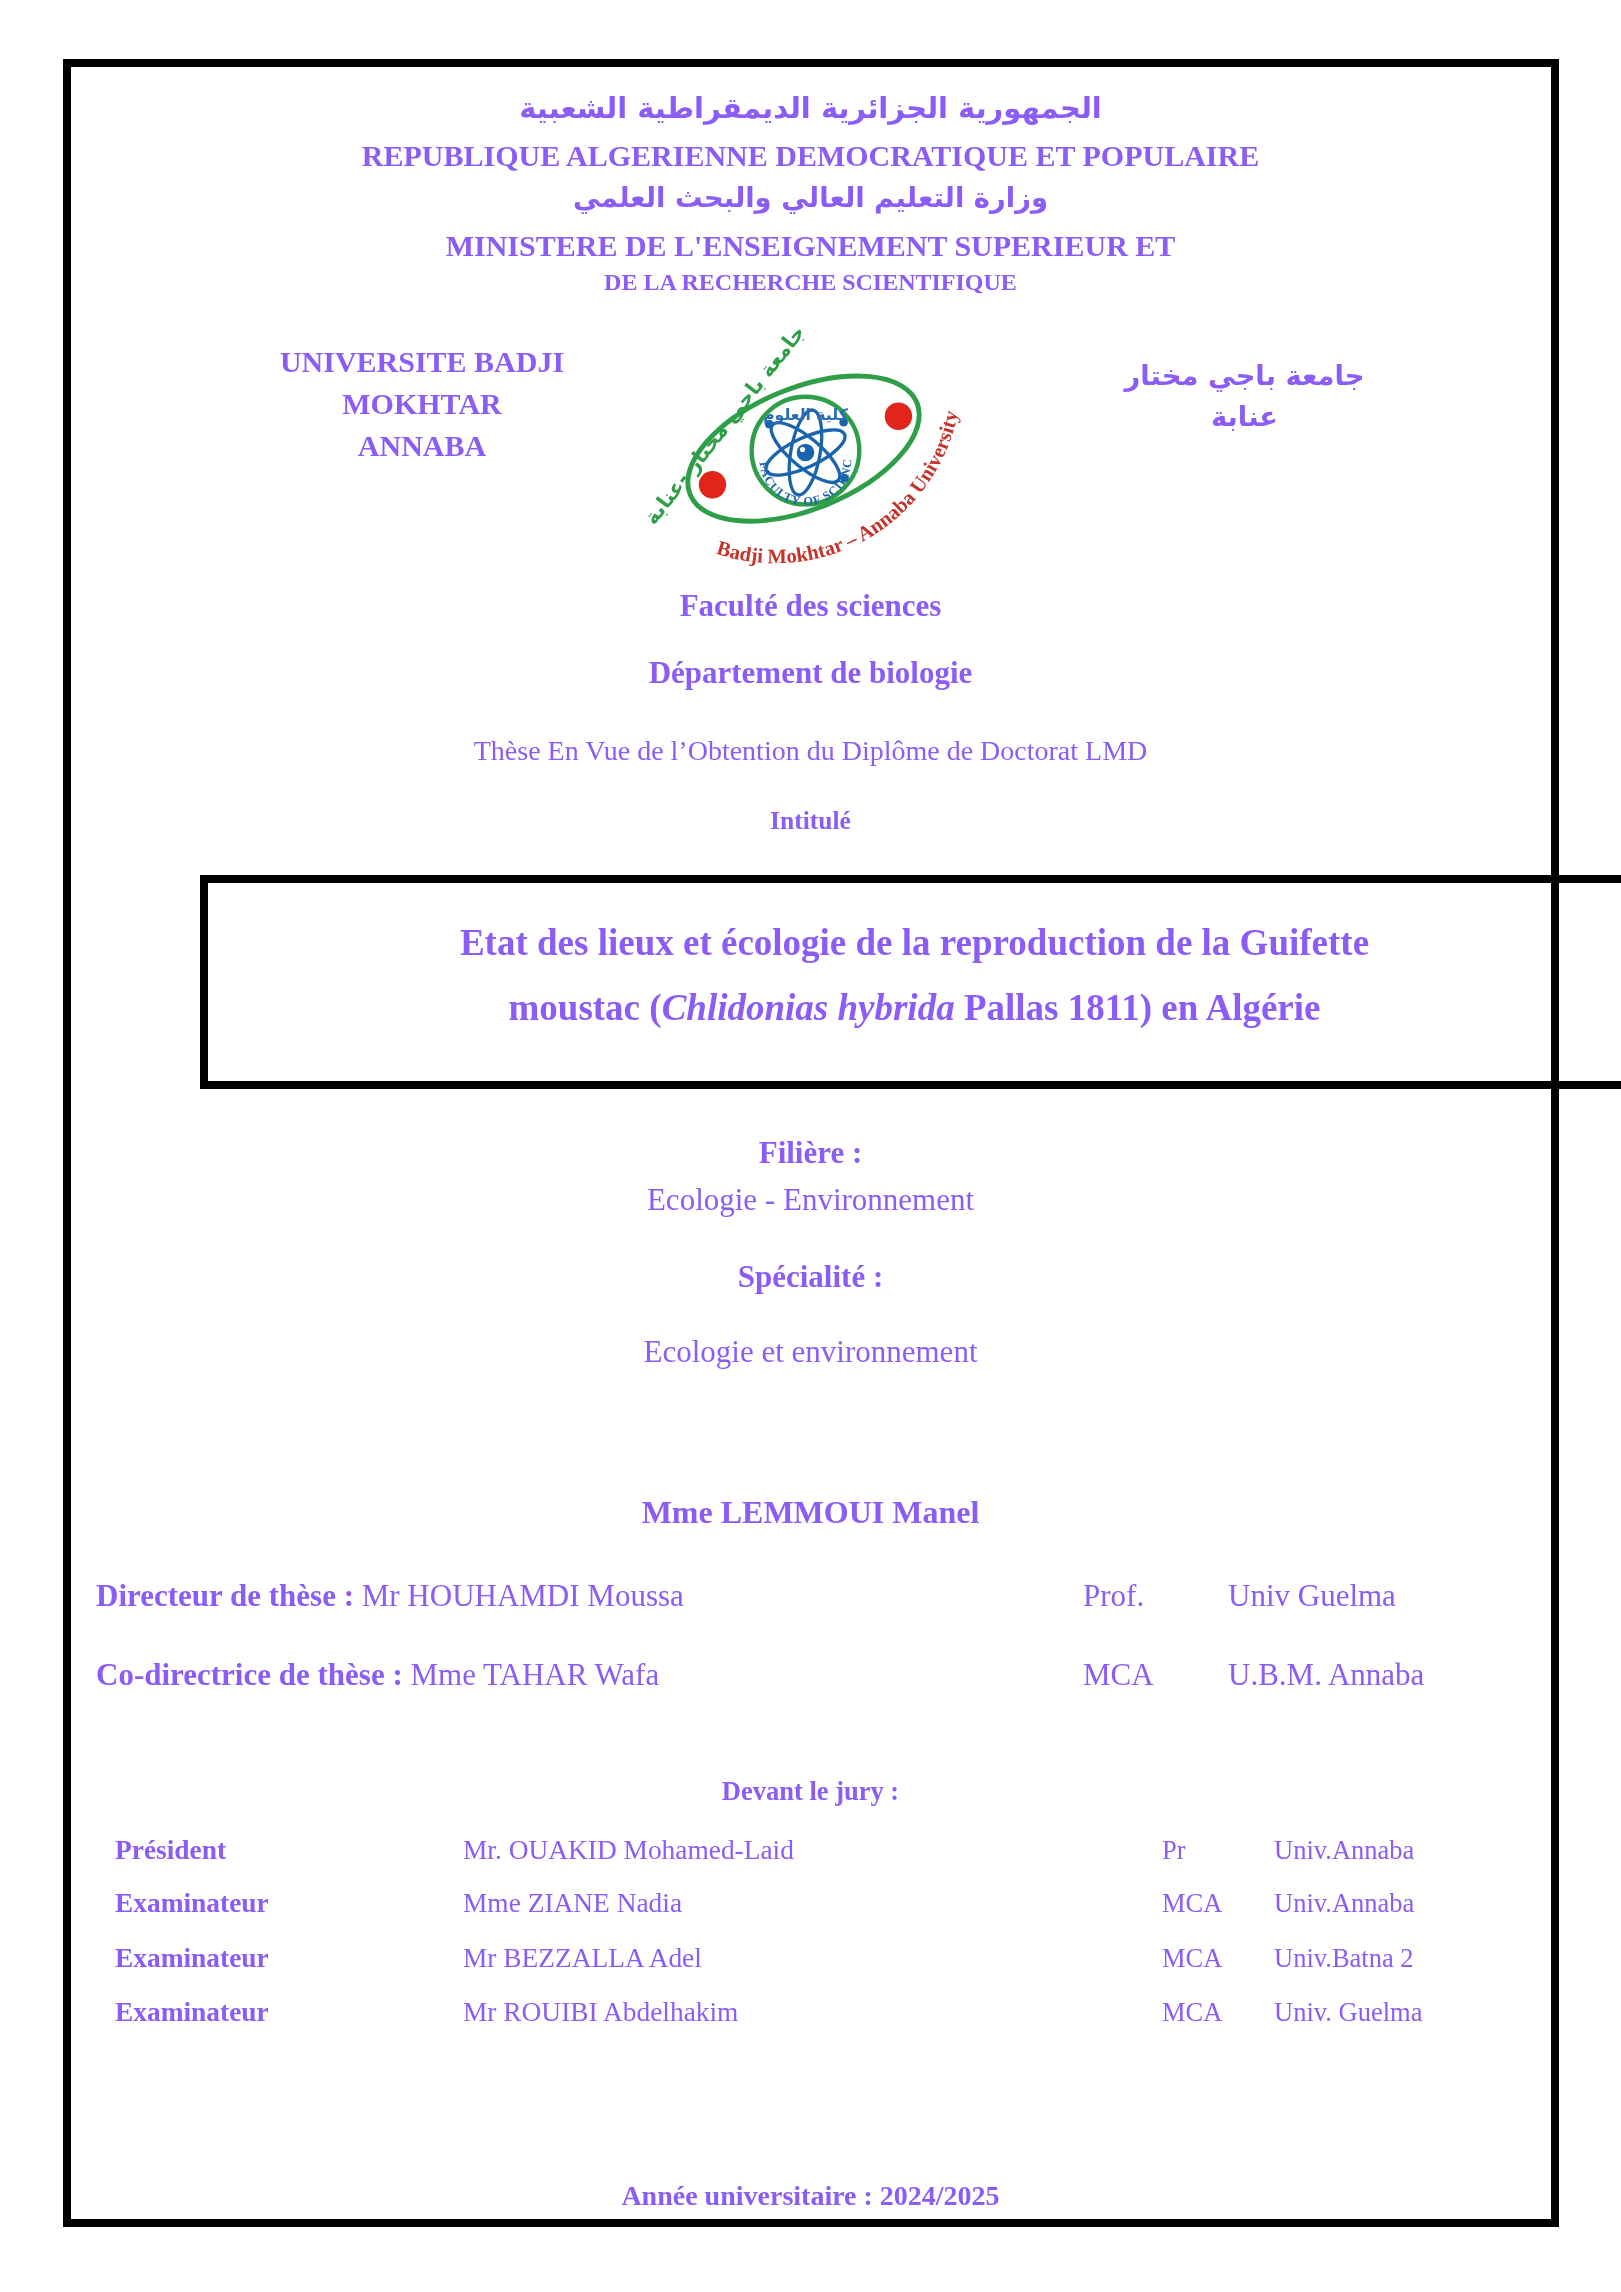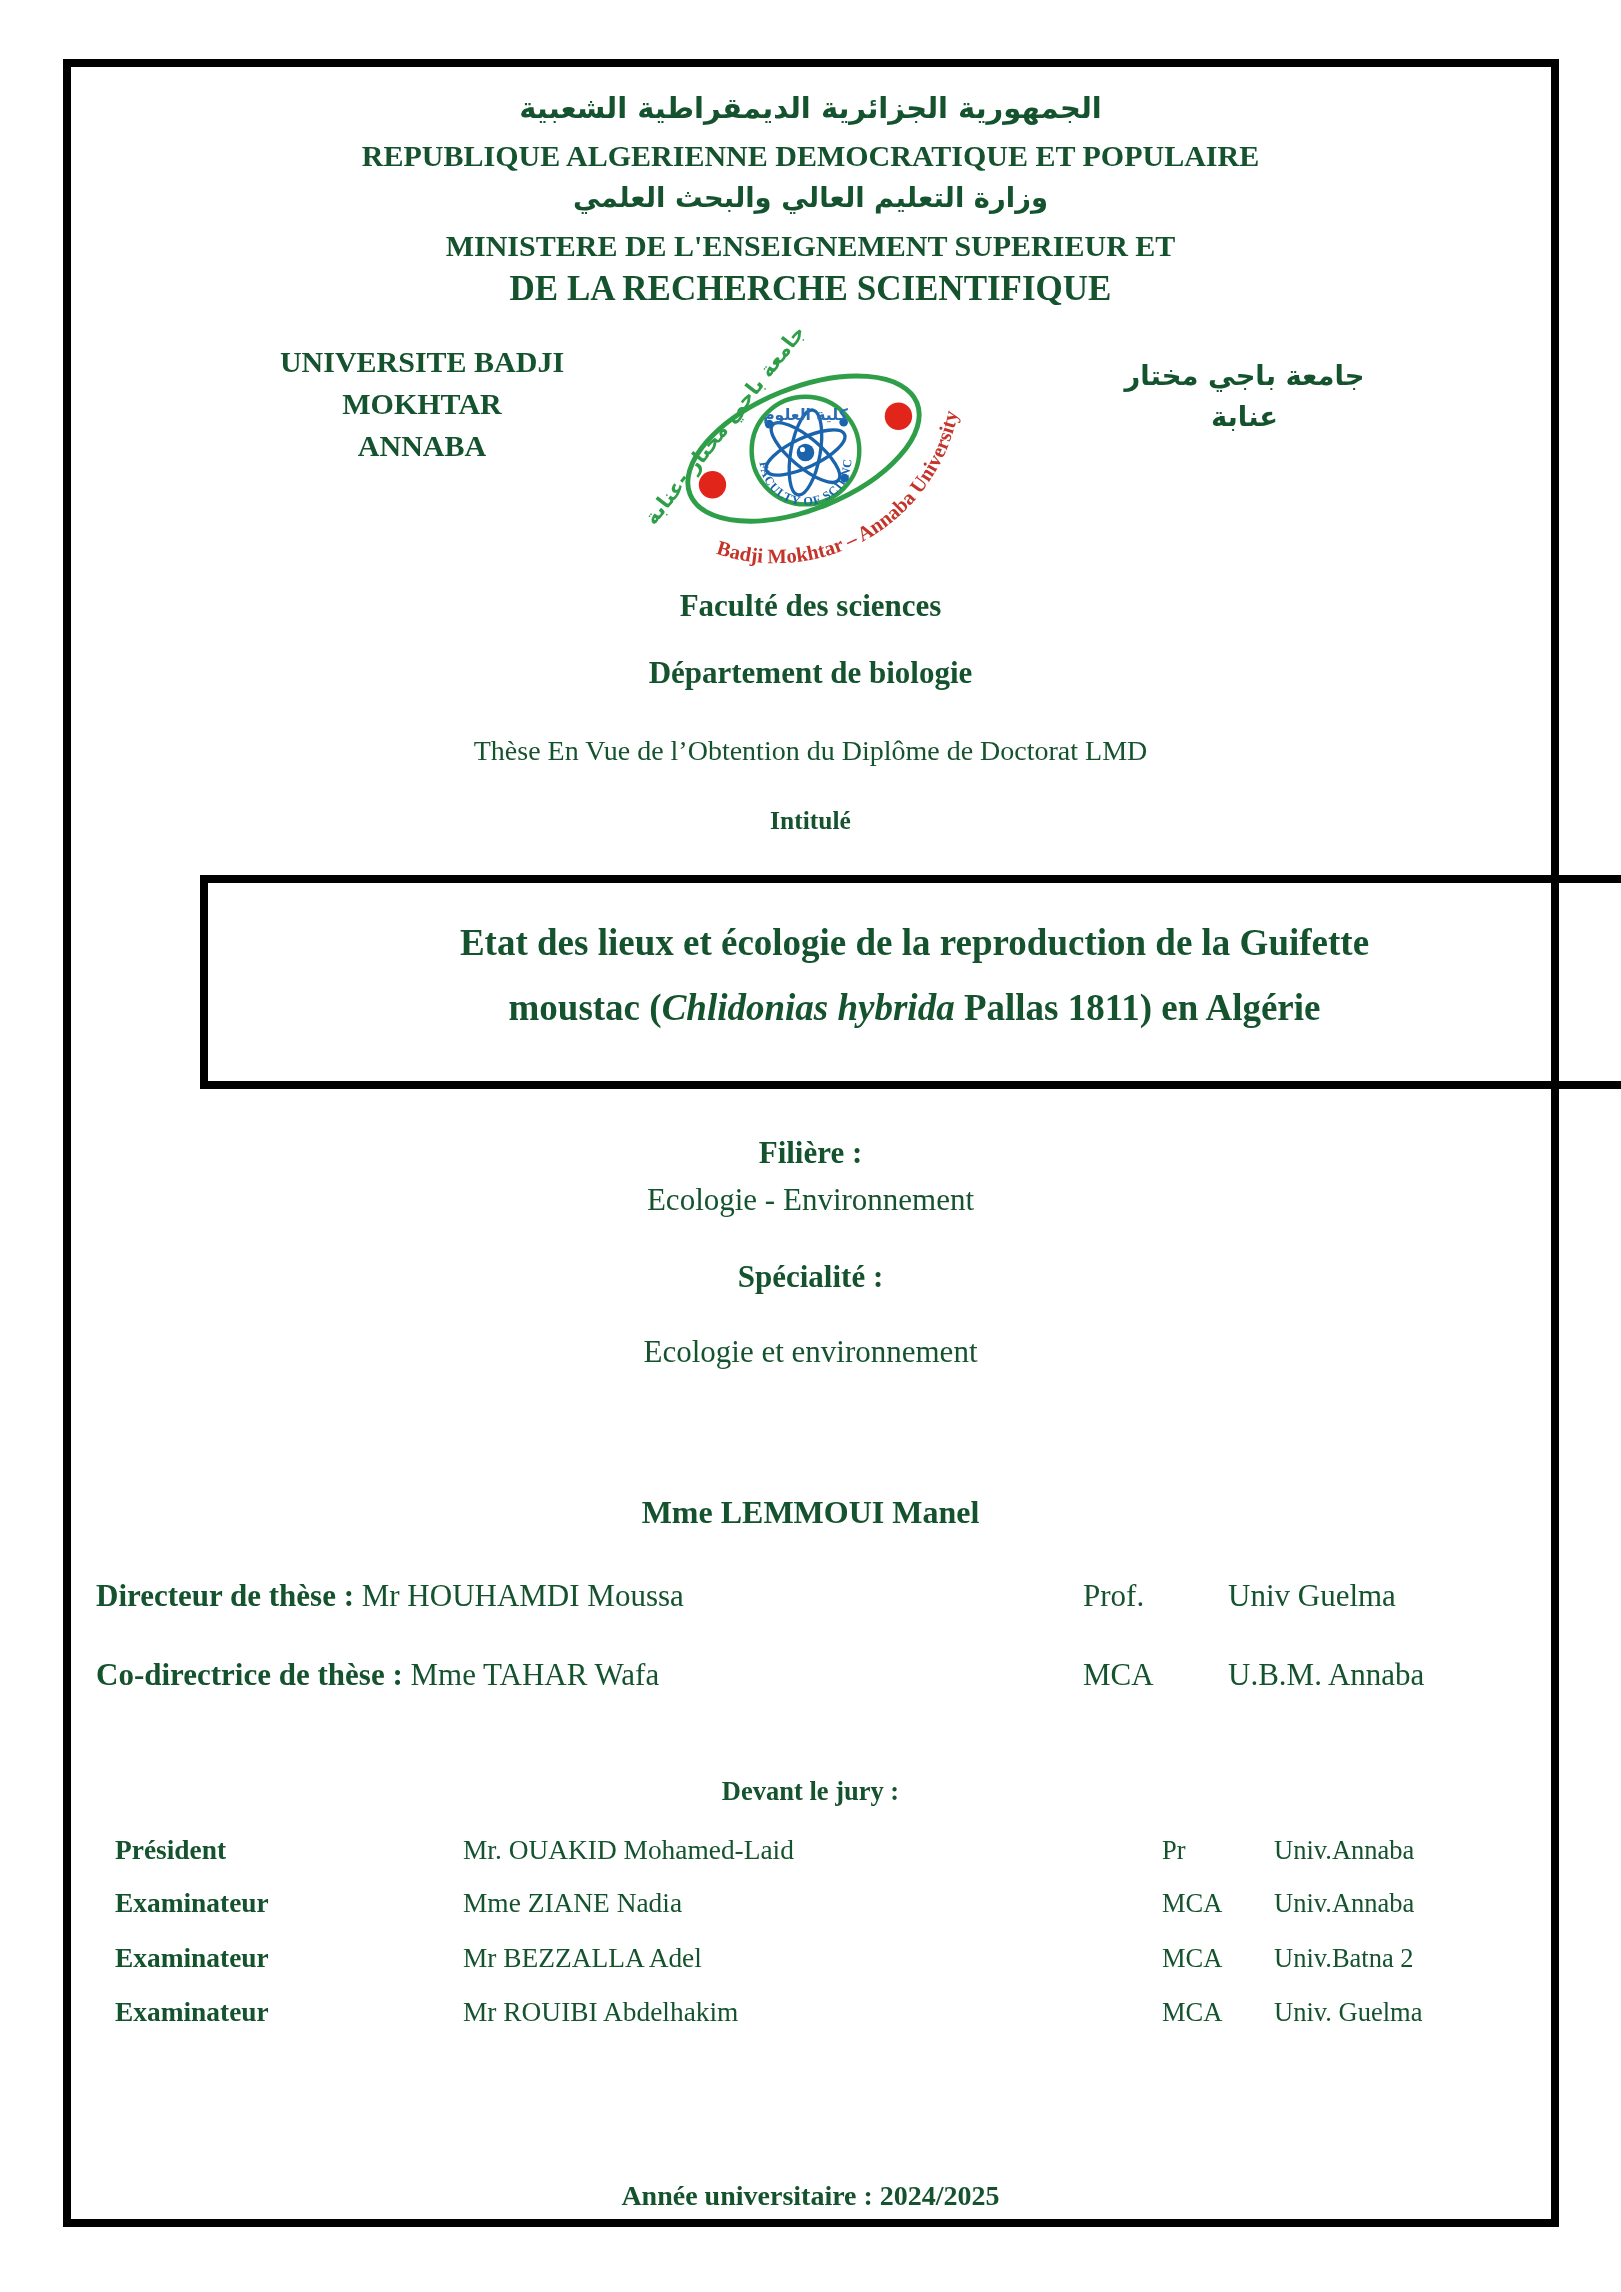--- a/index.html
+++ b/index.html
@@ -1,26 +1,26 @@
 <!DOCTYPE html>
 <html><head>
 <meta charset="utf-8">
 <style>
   html,body{margin:0;padding:0;background:#ffffff;}
   .page{position:relative;width:1621px;height:2293px;background:#ffffff;overflow:hidden;
-        font-family:"Liberation Serif","DejaVu Serif",serif;color:#14532d;}
+        font-family:"Liberation Serif","DejaVu Serif",serif;color:#8b5cf6;}
   .frame{position:absolute;left:63px;top:59px;width:1496px;height:2168px;border:8.8px solid #000;box-sizing:border-box;}
   .line{position:absolute;left:63px;right:63px;text-align:center;white-space:nowrap;}
   .b{font-weight:bold;}
   .ar{font-family:"DejaVu Sans",sans-serif;font-weight:bold;}
   .arabic-top1{top:91px;font-size:29px;}
   .republique{top:139px;font-size:30px;font-weight:bold;}
   .arabic-top2{top:182px;font-size:27.4px;}
   .ministere1{top:229px;font-size:30px;font-weight:bold;}
-  .ministere2{top:269px;font-size:35px;font-weight:bold;}
+  .ministere2{top:269px;font-size:24px;font-weight:bold;}
   .univ-left{position:absolute;left:265px;top:341px;width:314px;text-align:center;
              font-size:30px;font-weight:bold;line-height:42px;}
   .logo-wrap{position:absolute;left:642px;top:323px;width:323px;height:260px;}
   .univ-right{position:absolute;left:1117px;top:355px;width:255px;text-align:center;
               font-size:27.4px;line-height:41px;}
   .faculte{top:588px;font-size:31px;font-weight:bold;}
   .departement{top:655px;font-size:31px;font-weight:bold;}
   .these{top:735px;font-size:28px;}
   .intitule{top:806px;font-size:25.5px;font-weight:bold;}
   .title-box{position:absolute;left:200px;top:875px;width:1429px;height:214px;border:8.8px solid #000;

